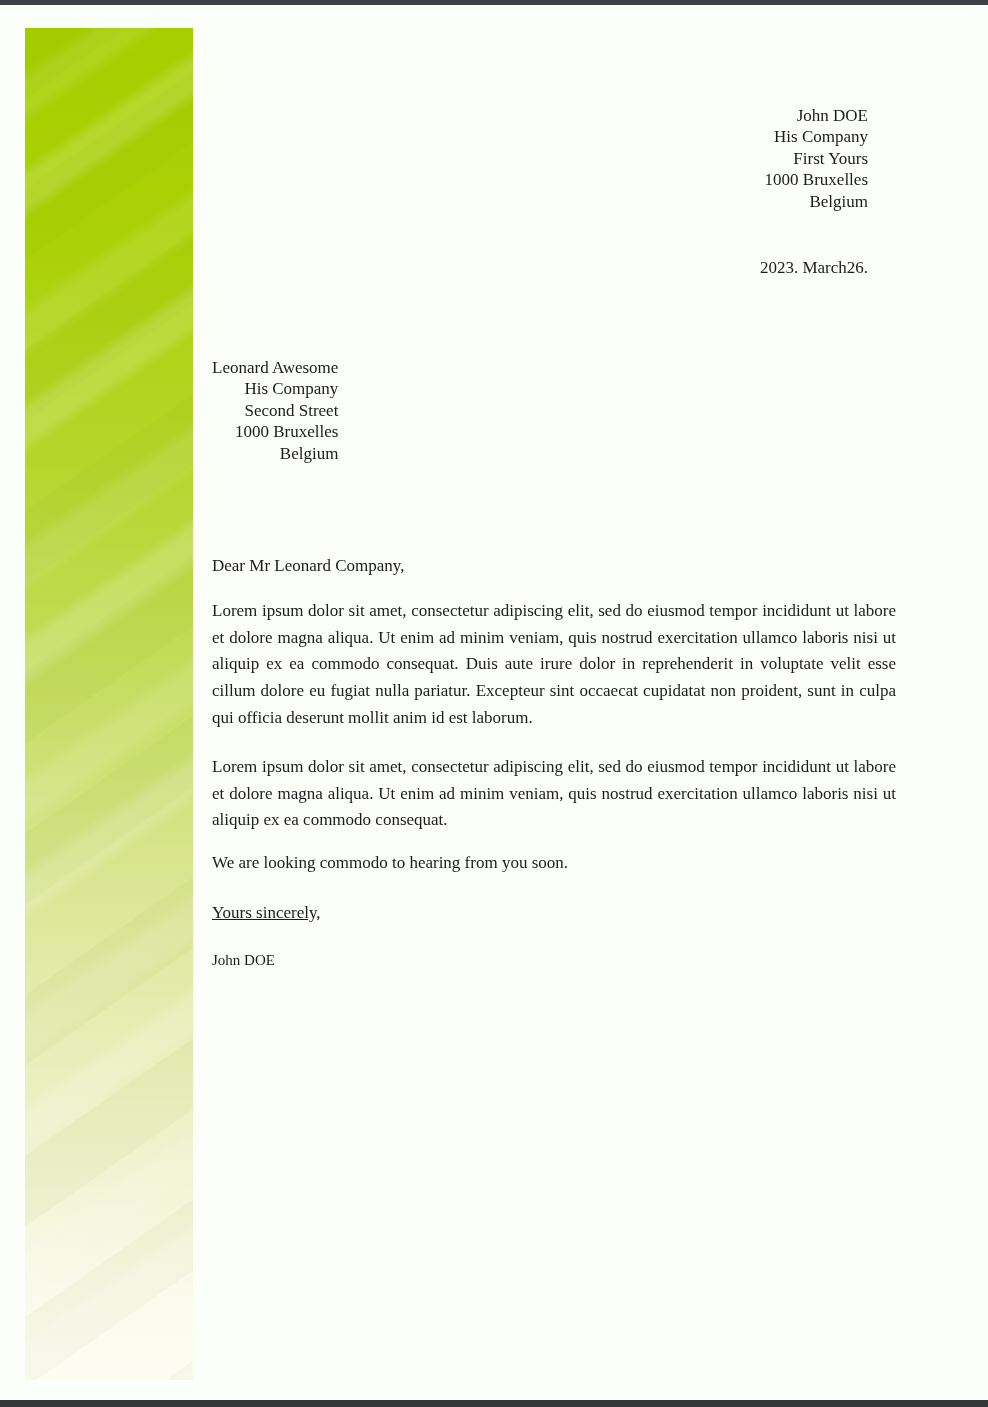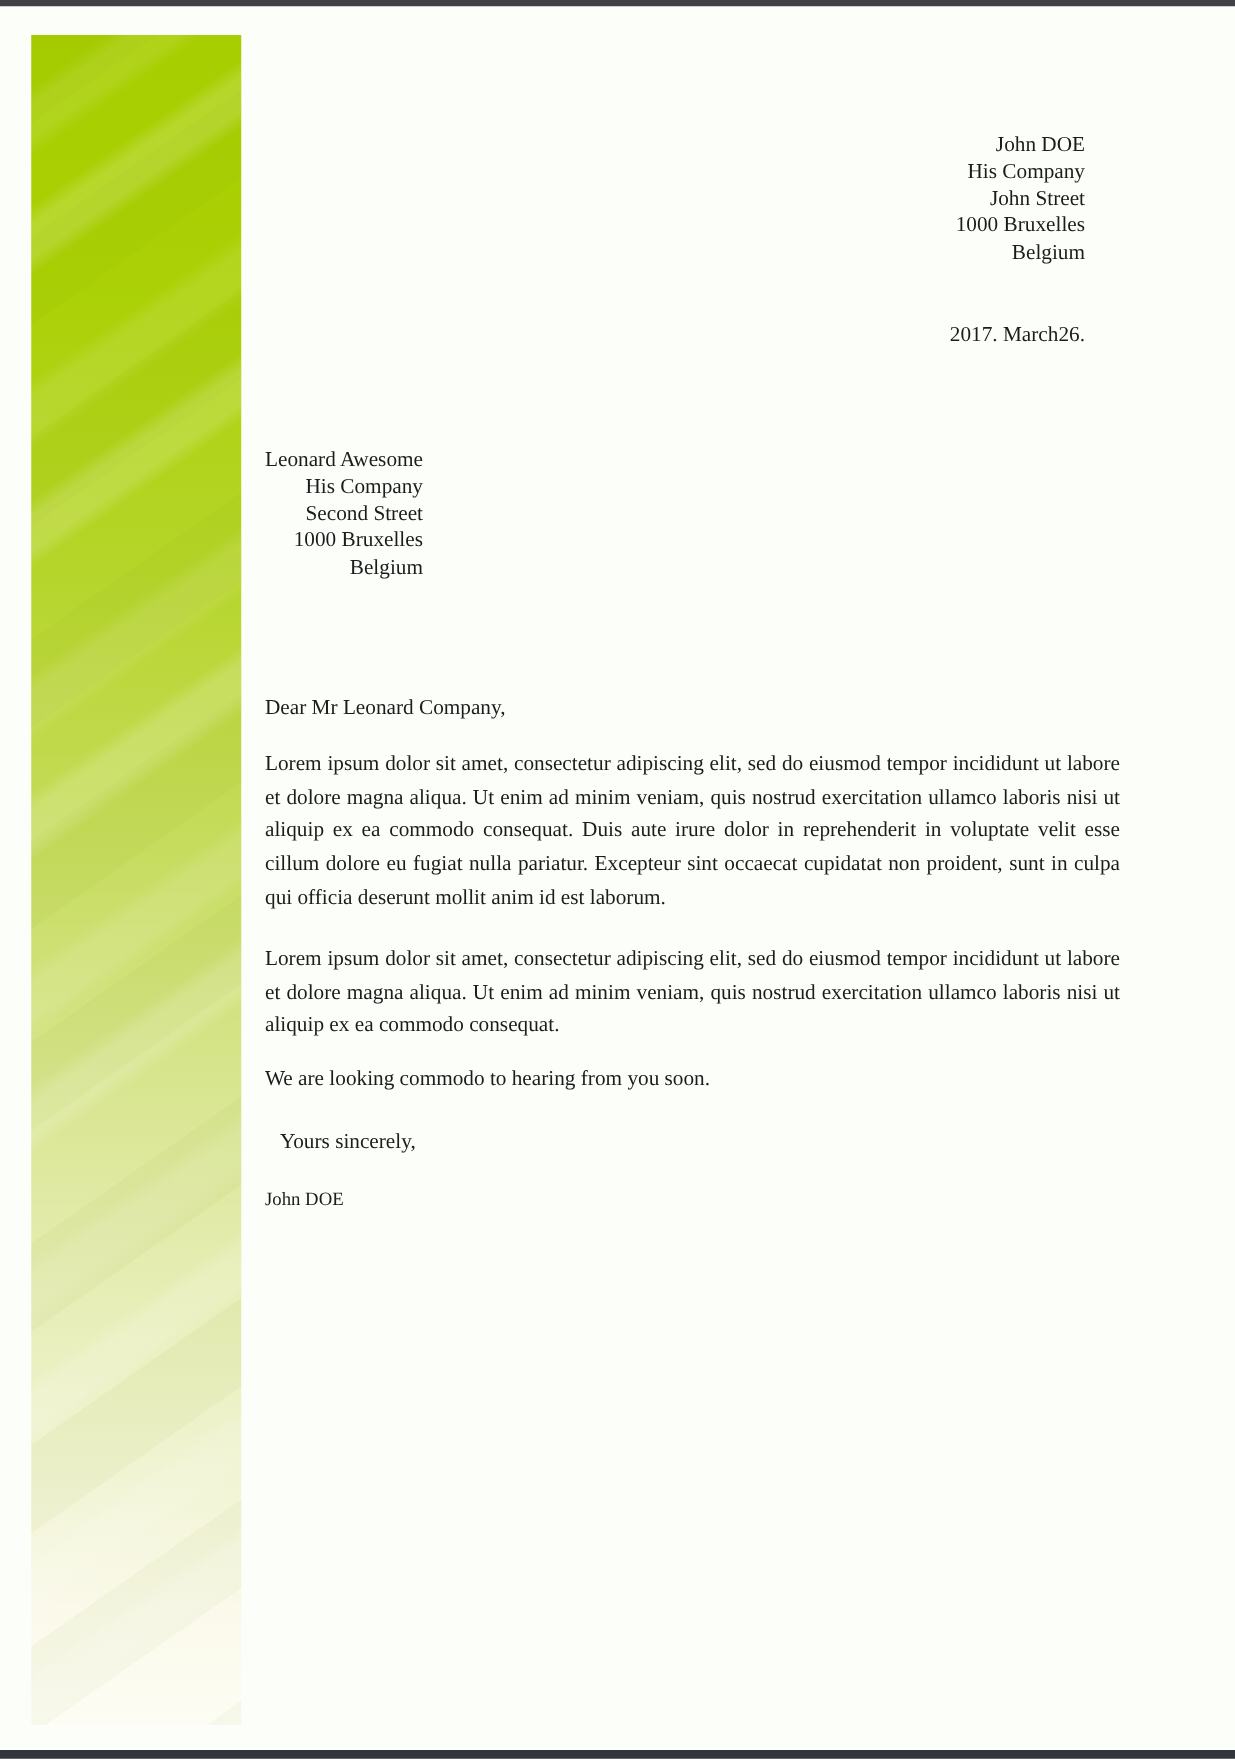--- a/index.html
+++ b/index.html
@@ -54,39 +54,39 @@
   .date-line { top: 257px; right: 120px; text-align: right; }
   .recipient-block { top: 357px; left: 212px; text-align: right; }
   .salutation { top: 555px; left: 212px; }
   .body-para {
     position: absolute; left: 212px; width: 684px;
     font-size: 17px; line-height: 26.7px; text-align: justify; font-family: Liberation Serif, serif;
   }
   .para-1 { top: 598px; }
   .para-2 { top: 754px; }
   .closing-line { top: 852px; left: 212px; }
-  .valediction { top: 902px; left: 224px; }
+  .valediction { top: 902px; left: 212px; text-decoration: underline; }
   .signature { top: 950px; left: 212px; font-size: 15px; }
 </style>
 </head>
 <body>
 
 <div class="page-top-border"></div>
 
 <div class="accent-bar"></div>
 
 <div class="text-block sender-block">
   <div>John DOE</div>
   <div>His Company</div>
-  <div>John Street</div>
+  <div>First Yours</div>
   <div>1000 Bruxelles</div>
   <div>Belgium</div>
 </div>
 
-<div class="text-block date-line">2017. March26.</div>
+<div class="text-block date-line">2023. March26.</div>
 
 <div class="text-block recipient-block">
   <div>Leonard Awesome</div>
   <div>His Company</div>
   <div>Second Street</div>
   <div>1000 Bruxelles</div>
   <div>Belgium</div>
 </div>
 
 <div class="text-block salutation">Dear Mr Leonard Company,</div>

